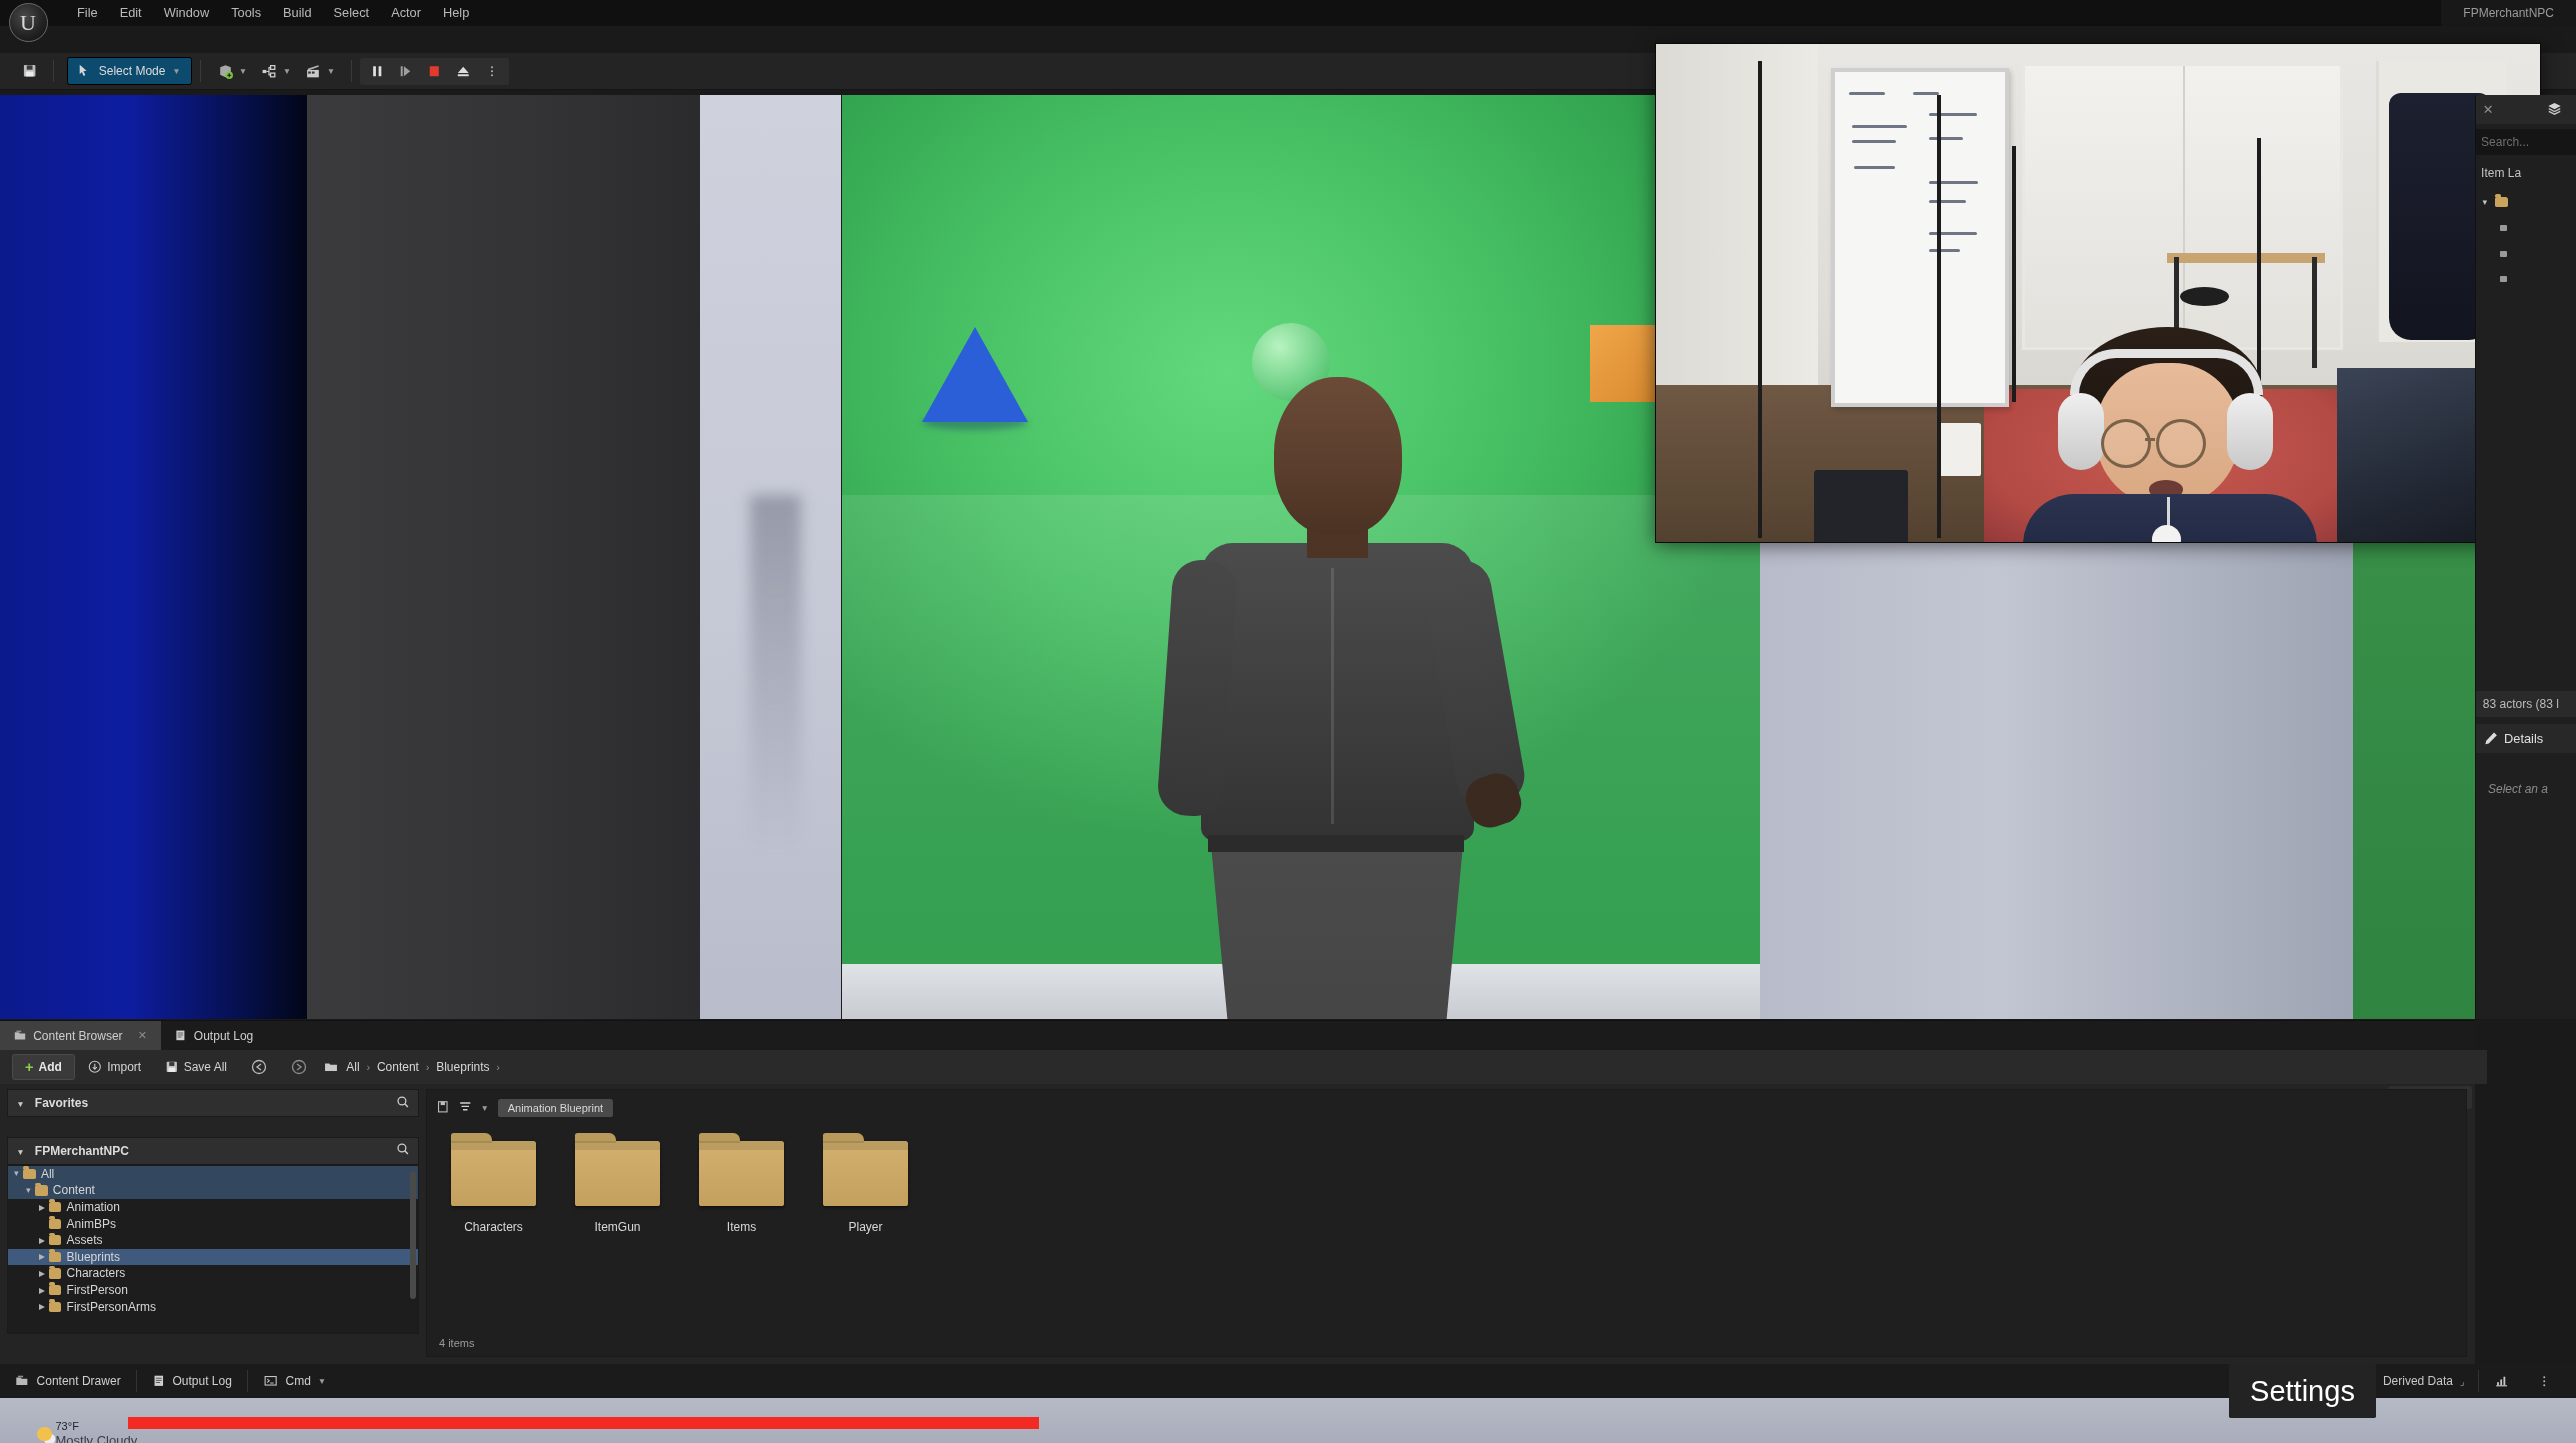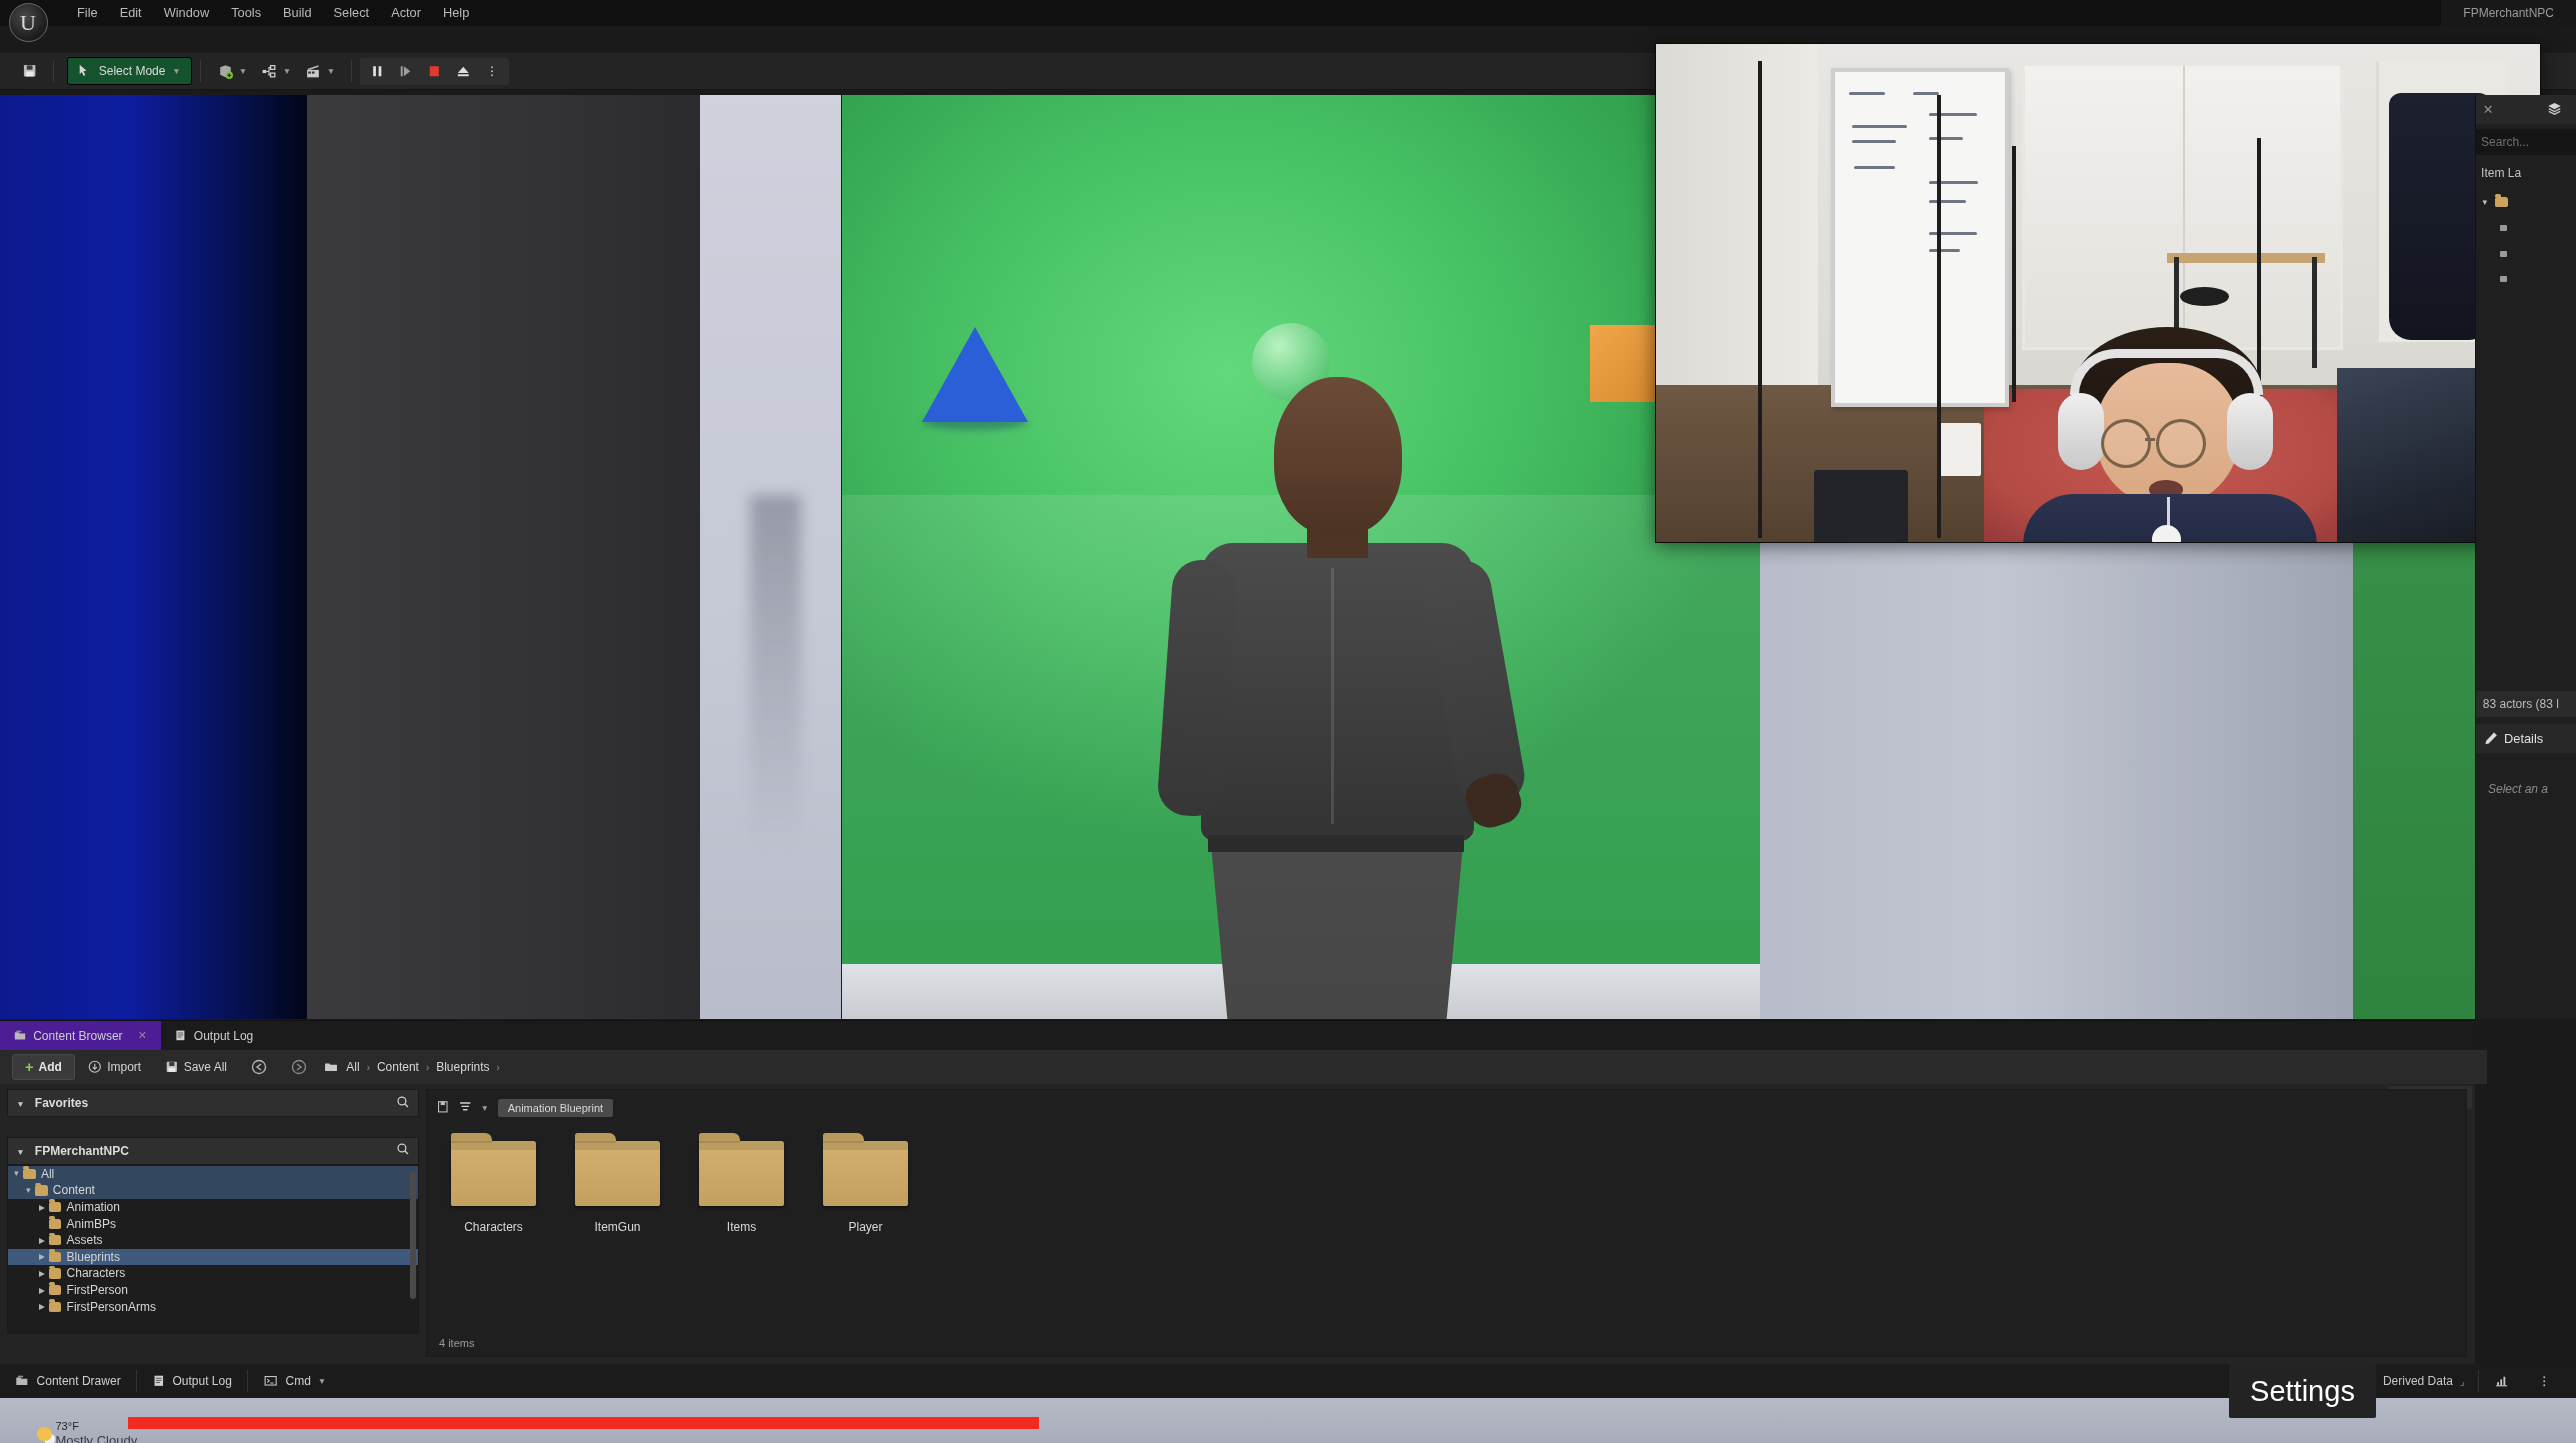--- a/index.html
+++ b/index.html
@@ -54,21 +54,21 @@
   .toolbar{
     position:absolute;left:0;top:53px;width:2576px;height:36px;background:#242424;
     display:flex;align-items:center;border-bottom:0.9px solid #151515;
   }
   .tb-sep{width:0.9px;height:22px;background:#3a3a3a;margin:0 8.5px;}
   .tb-btn{
     height:25.6px;display:flex;align-items:center;gap:5.1px;padding:0 6.8px;border-radius:2.6px;
     font-size:12px;color:#d0d0d0;cursor:default;
   }
   .tb-select{
-    background:#14532d;border:0.9px solid #000;border-radius:2.6px;padding:0 10.2px;height:25.6px;
+    background:#0c4a6e;border:0.9px solid #000;border-radius:2.6px;padding:0 10.2px;height:25.6px;
     display:flex;align-items:center;gap:6.8px;font-size:12px;color:#dcdcdc;margin-left:5.1px;
   }
   .play-group{
     display:flex;align-items:center;background:#2e2e2e;border-radius:2.6px;height:27px;padding:0 3.4px;gap:1.7px;
   }
   .pg-btn{width:27px;height:24px;display:flex;align-items:center;justify-content:center;border-radius:2.6px;}
   .caret{font-size:8.5px;color:#9a9a9a;}
 
   
   .viewport{
@@ -188,21 +188,21 @@
     display:flex;align-items:center;padding-left:6.8px;font-size:12px;color:#bcbcbc;white-space:nowrap;}
   .rd-details{position:absolute;left:0;top:629px;width:101px;height:29px;background:#282828;
     display:flex;align-items:center;gap:6px;padding-left:6.8px;font-size:12.8px;color:#e0e0e0;}
   .rd-selecttext{position:absolute;left:0;top:687px;width:101px;font-size:12px;color:#8a8a8a;
     font-style:italic;padding-left:12px;white-space:nowrap;}
 
   
   .cb{position:absolute;left:0;top:1020px;width:2475px;height:344px;background:#242424;border-top:0.9px solid #111;}
   .cb-tabs{position:absolute;left:0;top:0;width:100%;height:29px;background:#1b1b1b;display:flex;align-items:center;}
   .cb-tab{height:29px;display:flex;align-items:center;gap:6.8px;padding:0 13.6px;font-size:12px;color:#cfcfcf;}
-  .cb-tab.active{background:#4c1d95;}
+  .cb-tab.active{background:#404040;}
   .cb-tab .x{margin-left:8.5px;color:#8c8c8c;font-size:11px;}
   .cb-toolbar{position:absolute;left:0;top:29px;width:100%;height:34px;background:#2a2a2a;display:flex;align-items:center;padding-left:12px;gap:3.4px;}
   .cb-add{display:flex;align-items:center;gap:5.1px;background:#3a3a3a;border:0.9px solid #4a4a4a;border-radius:2.6px;
     padding:4.3px 12px;font-size:12px;color:#e6e6e6;font-weight:bold;}
   .cb-plus{color:#8ccf4a;font-size:14.5px;line-height:1;}
   .cb-tbtn{display:flex;align-items:center;gap:5.1px;padding:4.3px 10.2px;font-size:12px;color:#d2d2d2;border-radius:2.6px;}
   .crumb{display:flex;align-items:center;gap:6.8px;font-size:12px;color:#d7d7d7;padding:0 3.4px;}
   .crumb-sep{color:#8a8a8a;font-size:11px;}
   .cb-settings{position:absolute;right:15.3px;top:36px;display:flex;align-items:center;gap:6.8px;
     font-size:12px;color:#cfcfcf;background:#2f2f2f;border-radius:2.6px;padding:4.3px 10.2px;}

